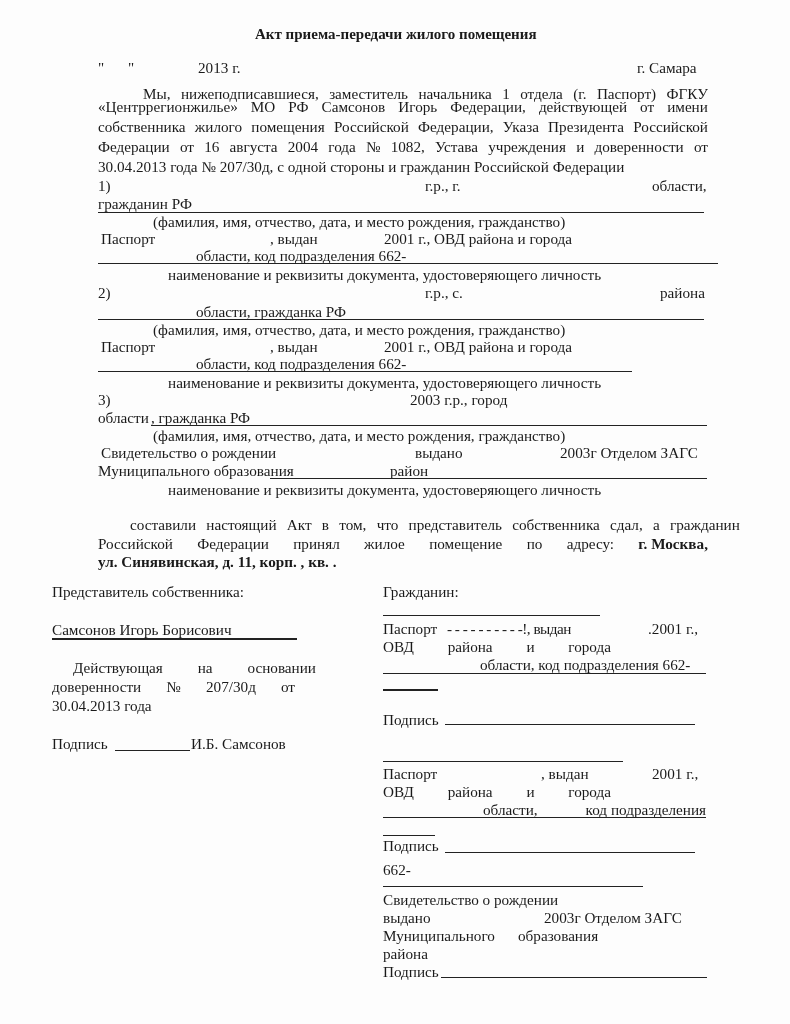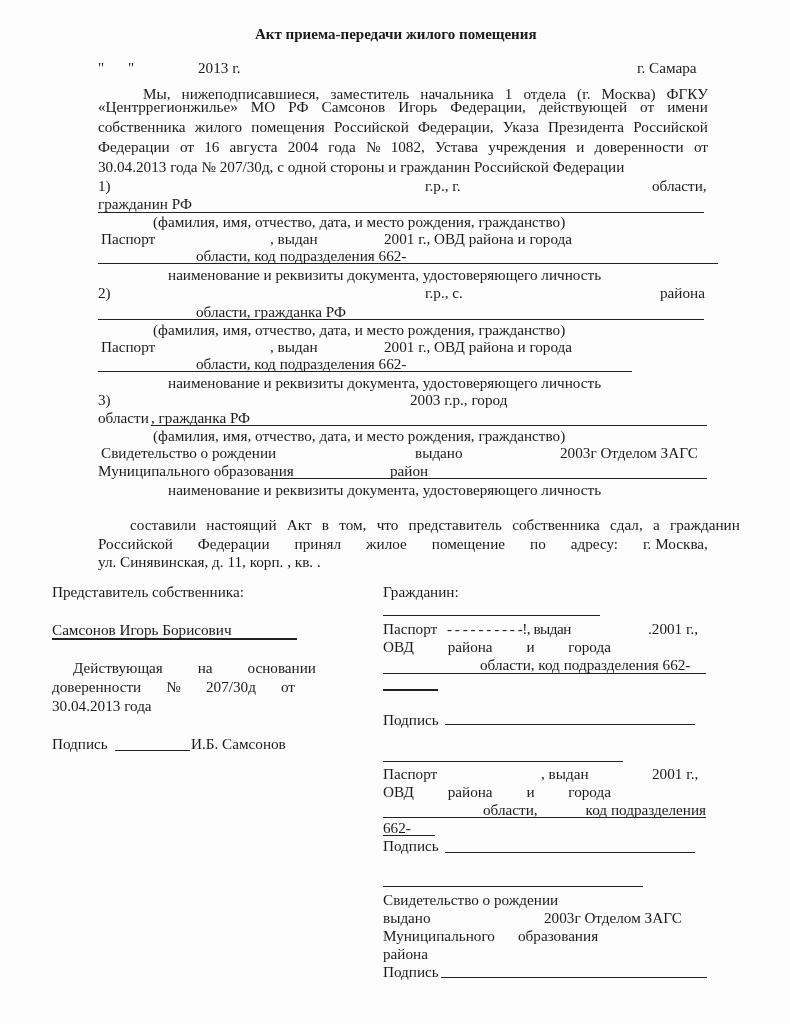--- a/index.html
+++ b/index.html
@@ -1,20 +1,20 @@
 <!DOCTYPE html>
 <html><head>
 <meta charset="utf-8">
 <style>
   html, body { margin:0; padding:0; background:#fdfdfd; }
   body { width:790px; height:1024px; position:relative; overflow:hidden;
          font-family:"Liberation Serif", serif; color:#1a1a1a; font-size:15.2px; }
   .abs { position:absolute; white-space:nowrap; line-height:18px; }
   .title { font-weight:bold; font-size:15px; }
-  .bold { font-weight:normal; }
+  .bold { font-weight:bold; }
   .just { display:flex; justify-content:space-between; white-space:nowrap; }
   .hline { position:absolute; height:1px; background:#222; }
   .u { }
 </style>
 </head>
 <body>
 
 <div class="abs title" style="left:255px; top:25px;">Акт приема-передачи жилого помещения</div>
 
 <div class="abs" style="left:98px; top:59px;">"</div>
@@ -24,21 +24,21 @@
 
 <div>
   <div class="abs just" style="left:143px; width:565px; top:78px;margin-top:7px;">
     <span>Мы,</span>
       <span>нижеподписавшиеся,</span>
       <span>заместитель</span>
       <span>начальника</span>
       <span>1</span>
       <span>отдела</span>
       <span>(г.</span>
-      <span>Москва)</span>
+      <span>Паспорт)</span>
       <span>ФГКУ</span>
   </div>
   <div class="abs just" style="left:98px; width:610px; top:98px;">
     <span>«Центррегионжилье»</span>
       <span>МО</span>
       <span>РФ</span>
       <span>Самсонов</span>
       <span>Игорь</span>
       <span>Федерации,</span>
       <span>действующей</span>
@@ -194,21 +194,21 @@
     <span>ОВД</span>
       <span>района</span>
       <span>и</span>
       <span>города</span>
   </div>
   <div class="abs just" style="left:483px; width:223px; top:801px;">
     <span>области,</span>
       <span>код  подразделения</span>
   </div>
   <div class="hline" style="left:383px; top:817px; width:323px;"></div>
-  <div class="abs" style="left:383px; top:819px;">662-</div>
+  <div class="abs" style="left:383px; top:861px;">662-</div>
   <div class="hline" style="left:383px; top:835px; width:52px;"></div>
   <div class="abs" style="left:383px; top:837px;">Подпись</div>
   <div class="hline" style="left:445px; top:852px; width:250px;"></div>
 
   <div class="hline" style="left:383px; top:886px; width:260px;"></div>
   <div class="abs" style="left:383px; top:891px;">Свидетельство  о  рождении</div>
   <div class="abs" style="left:383px; top:909px;">выдано</div>
   <div class="abs" style="left:544px; top:909px;">2003г  Отделом  ЗАГС</div>
   <div class="abs" style="left:383px; top:927px;">Муниципального</div>
   <div class="abs" style="left:518px; top:927px;">образования</div>

